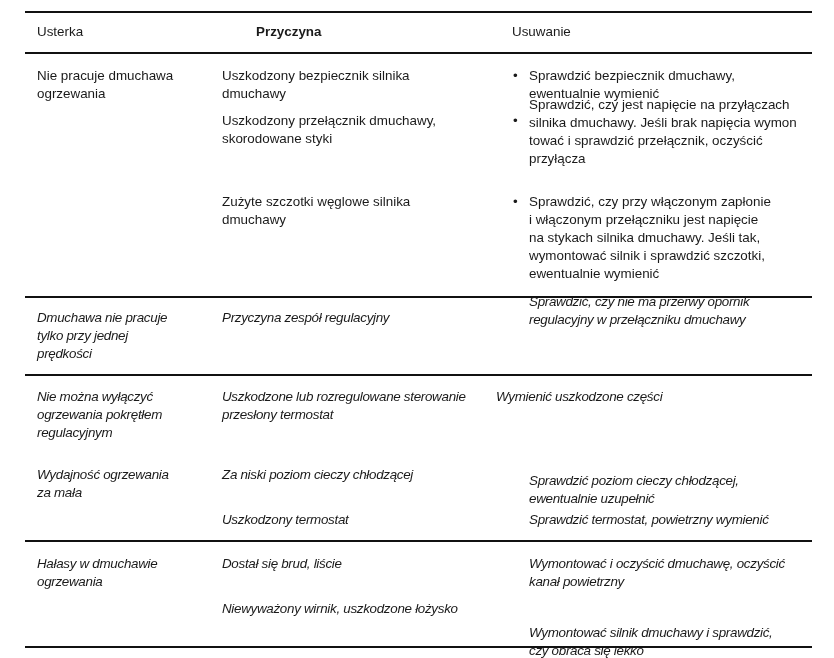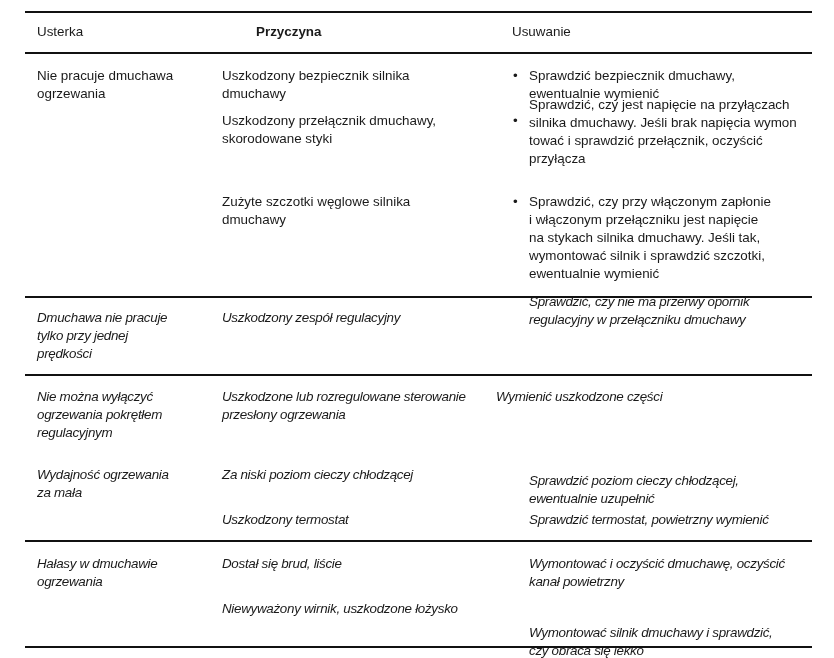--- a/index.html
+++ b/index.html
@@ -52,33 +52,33 @@
 wymontować silnik i sprawdzić szczotki,
 ewentualnie wymienić</div>
   </div>
 
   <div class="hline" style="top:296px"></div>
 
   <div>
     <div class="t c1 narrow" style="top:309px">Dmuchawa nie pracuje
 tylko przy jednej
 prędkości</div>
-    <div class="t c2 narrow" style="top:309px">Uszkodzony zespół regulacyjny</div>
+    <div class="t c2 narrow" style="top:309px">Przyczyna zespół regulacyjny</div>
     <div class="t c3 narrow" style="top:293px">Sprawdzić, czy nie ma przerwy opornik
 regulacyjny w przełączniku dmuchawy</div>
   </div>
 
   <div class="hline" style="top:374px"></div>
 
   <div>
     <div class="t c1 narrow" style="top:388px">Nie można wyłączyć
 ogrzewania pokrętłem
 regulacyjnym</div>
     <div class="t c2 narrow" style="top:388px">Uszkodzone lub rozregulowane sterowanie
-przesłony ogrzewania</div>
+przesłony termostat</div>
     <div class="t narrow" style="top:388px;left:496px;width:285px">Wymienić uszkodzone części</div>
   </div>
 
   <div>
     <div class="t c1 narrow" style="top:466px">Wydajność ogrzewania
 za mała</div>
     <div class="t c2 narrow" style="top:466px">Za niski poziom cieczy chłodzącej</div>
     <div class="t c3 narrow" style="top:472px">Sprawdzić poziom cieczy chłodzącej,
 ewentualnie uzupełnić</div>
 

